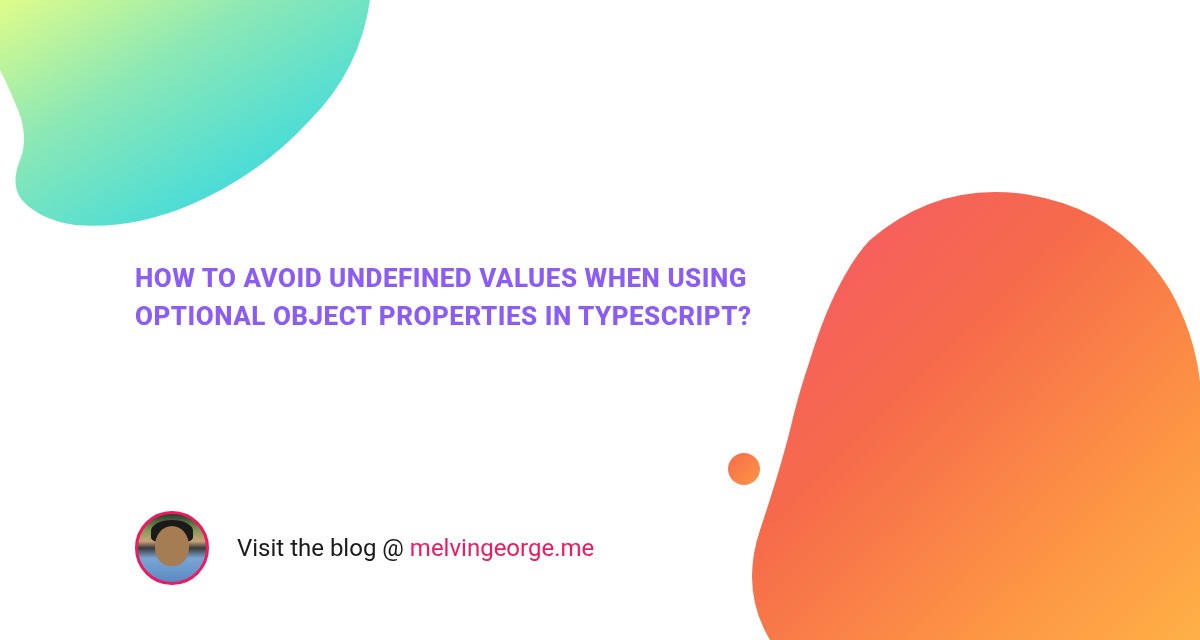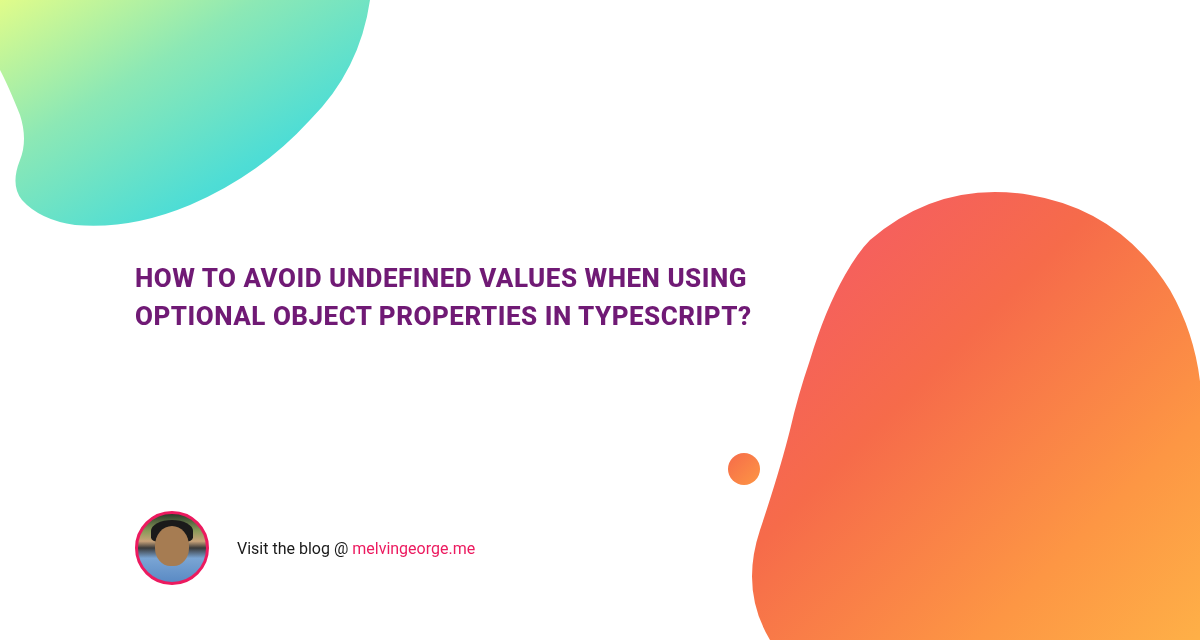--- a/index.html
+++ b/index.html
@@ -24,21 +24,21 @@
       background: linear-gradient(135deg, #f66b4a 0%, #fd9644 100%);
       border-radius: 50%;
     }
     .title {
       position: absolute;
       top: 260px;
       left: 135px;
       width: 720px;
       font-size: 26px;
       font-weight: 800;
-      color: #701a75;
+      color: #8b5cf6;
       line-height: 1.45;
       letter-spacing: 0.5px;
       text-transform: uppercase;
     }
     .footer {
       position: absolute;
       bottom: 55px;
       left: 135px;
       display: flex;
       align-items: center;
@@ -67,21 +67,21 @@
       position: absolute;
       top: 6px;
       left: 50%;
       transform: translateX(-50%);
       width: 42px;
       height: 22px;
       background: #1a1a1a;
       border-radius: 50% 50% 20% 20%;
     }
     .visit-text {
-      font-size: 16px;
+      font-size: 24px;
       color: #1a1a1a;
     }
     .visit-text .link {
       color: #ec1a5f;
     }
     .blob-tl-svg {
       position: absolute;
       top: 0;
       left: 0;
       width: 370px;

